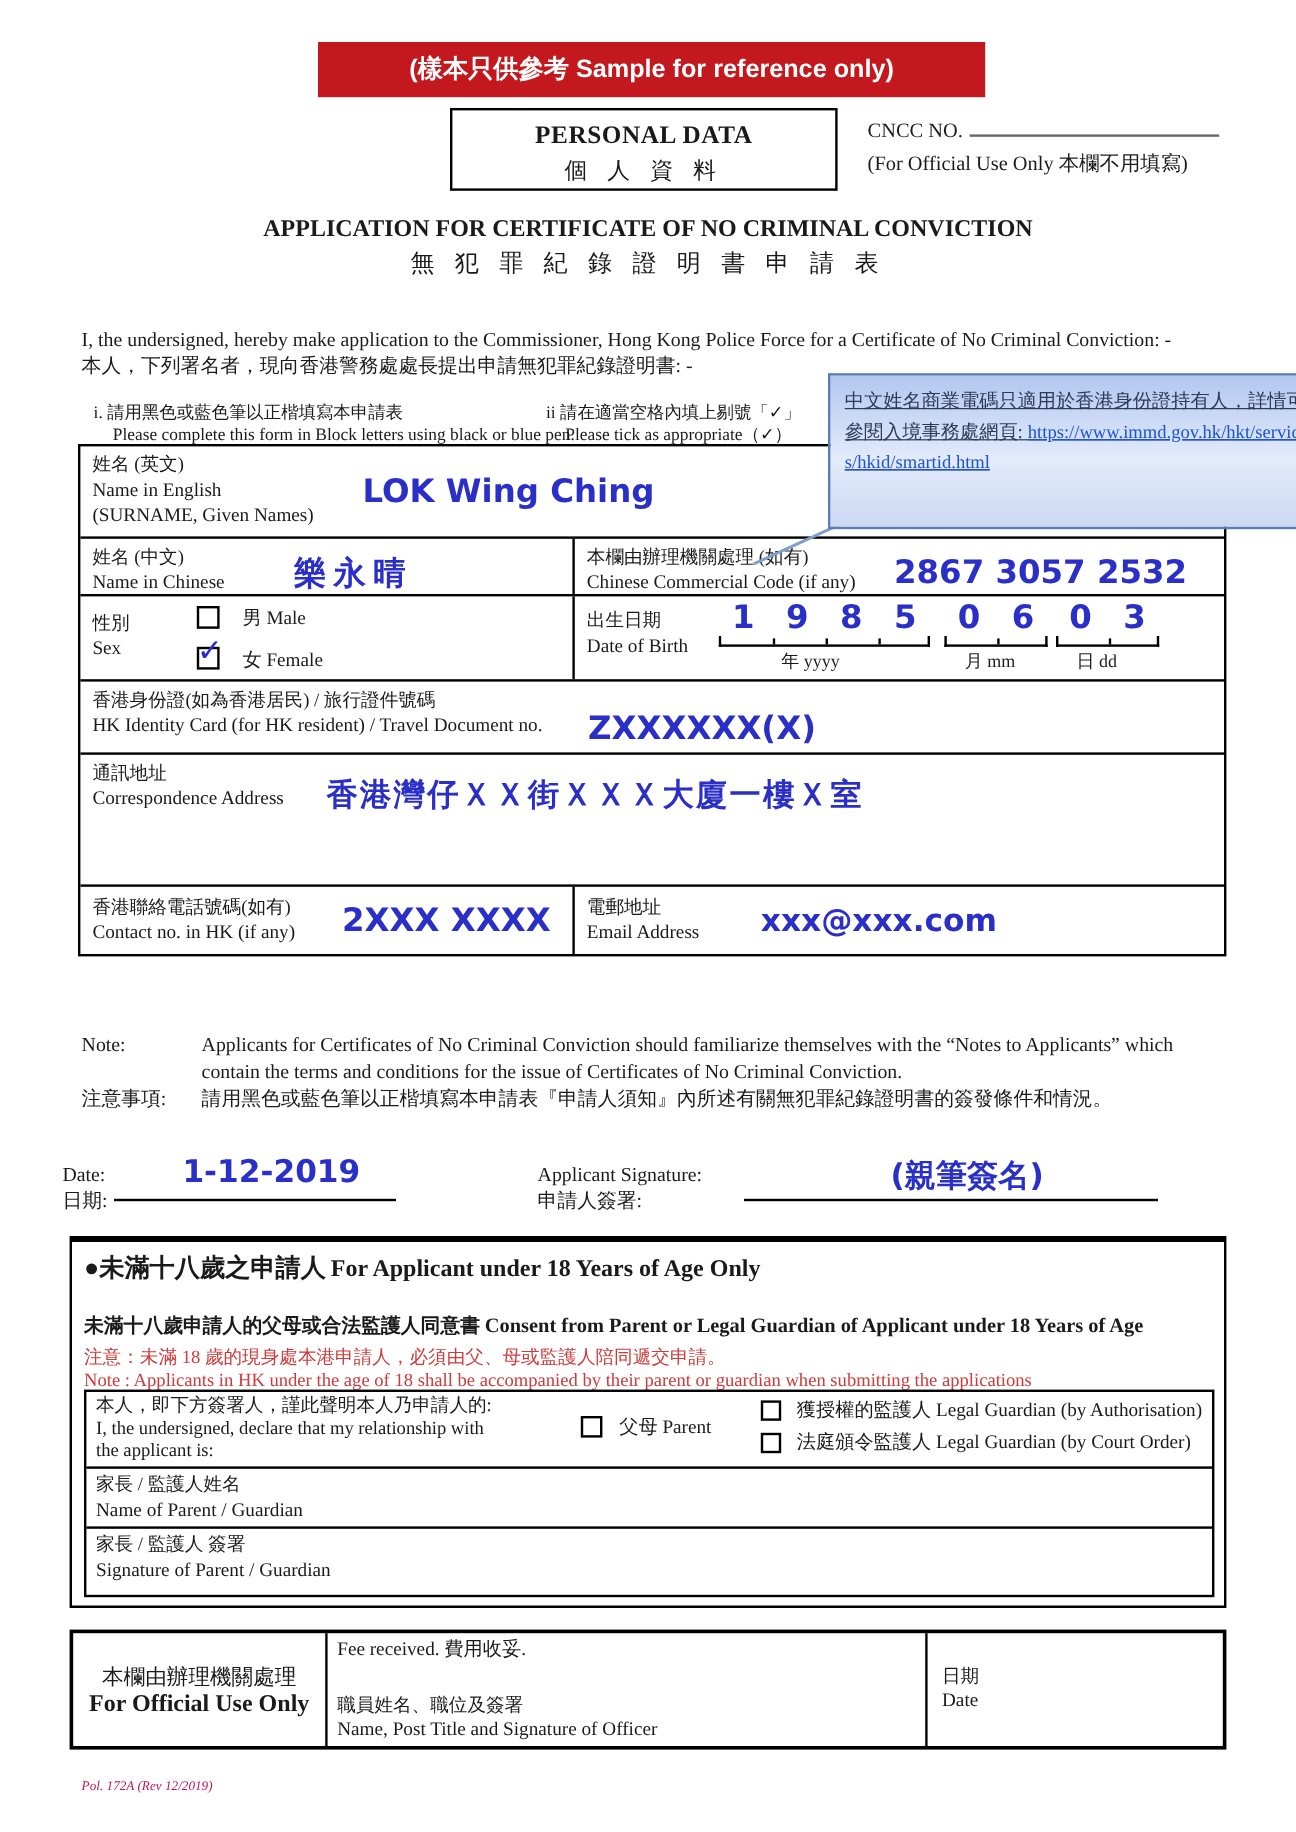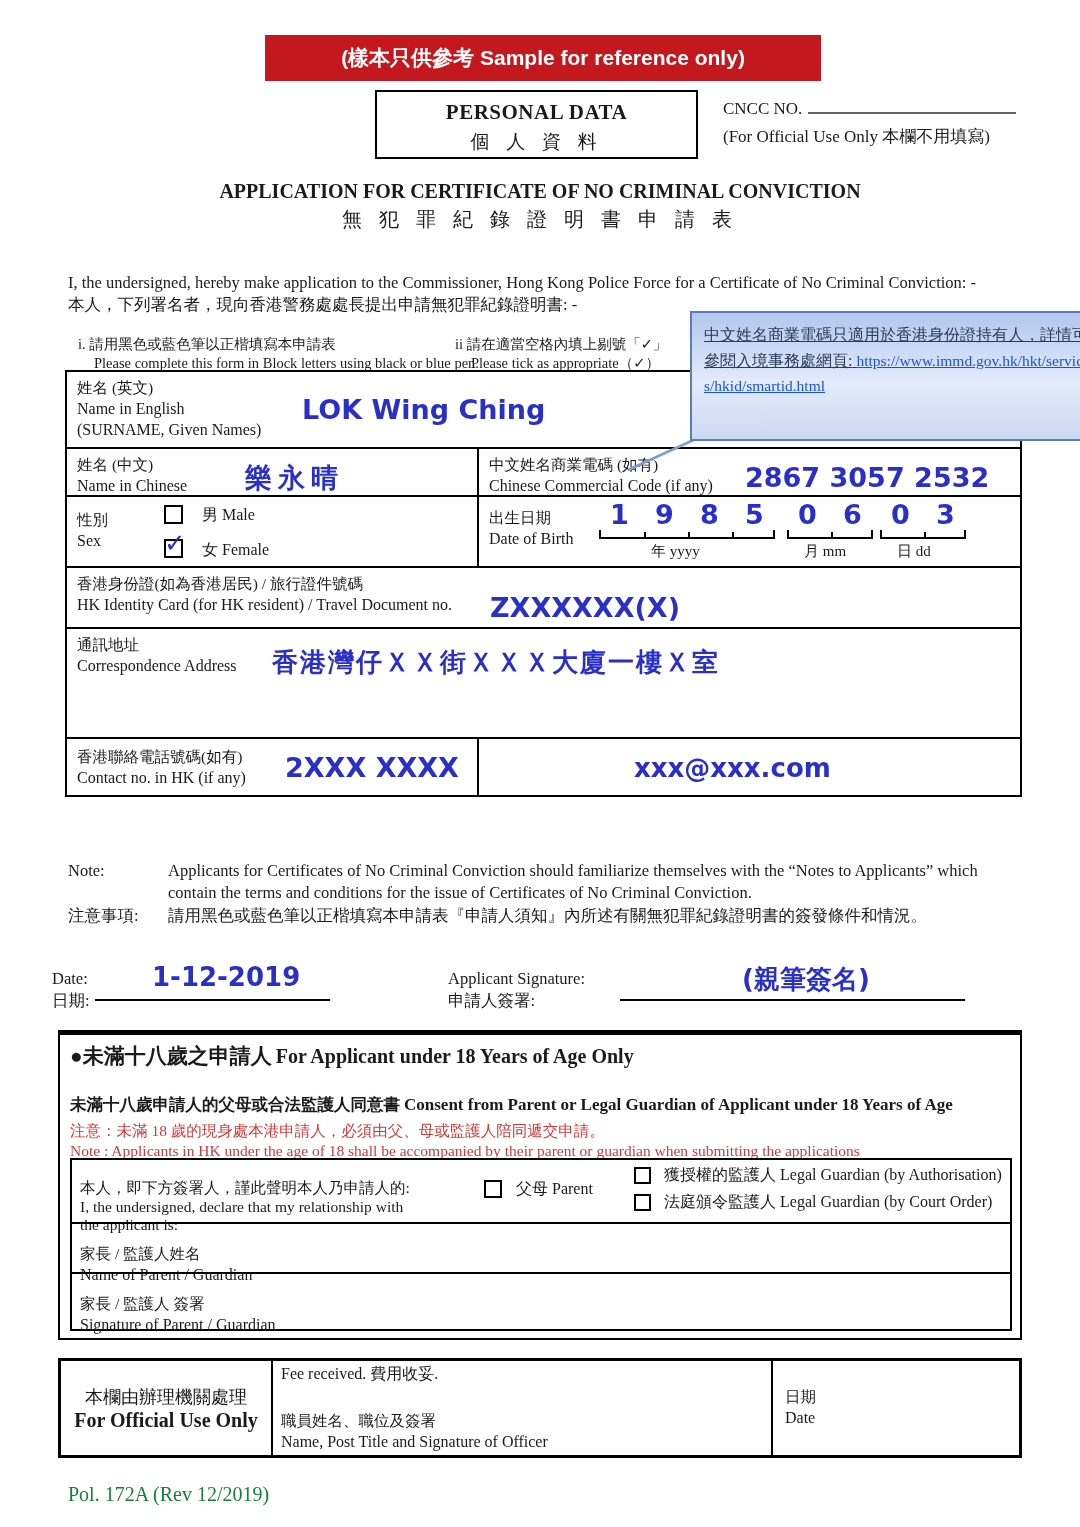--- a/index.html
+++ b/index.html
@@ -89,34 +89,34 @@
   .u18-header { position:absolute; left:10px; top:7px; font-weight:bold; }
   .u18-header .h-zh { font-size:21px; }
   .u18-header .h-en { font-size:20px; }
   .consent { position:absolute; left:10px; top:59px; font-weight:bold; }
   .consent .c-zh { font-size:16.5px; }
   .consent .c-en { font-size:17px; }
   .redline { position:absolute; left:10px; color:var(--note_red); font-size:15.5px; }
   .inner { position:absolute; left:10px; top:123px; width:942px; border:2px solid #000; }
   .irow { position:relative; display:flex; }
   .irow + .irow { border-top:2px solid #000;flex-direction:column; }
-  .icell { position:relative; flex:1 1 auto; padding:19px 8px; }
+  .icell { position:relative; flex:1 1 auto; padding:3px 8px; }
   .icell + .icell { border-left:2px solid #000; }
   .icell div { line-height:21px; }
   .rel-lines div { line-height:18.5px; font-size:15.5px; }
 
   
   .official { left:58px; top:1358px; width:964px; height:100px; border:3px solid #000; display:flex; }
   .ocol { position:relative; }
   .ocol + .ocol { border-left:2px solid #000; }
   .ocol1 { flex:0 0 210px; display:flex; flex-direction:column; justify-content:center; align-items:center; }
   .ocol2 { flex:0 0 500px; }
   .ocol3 { flex:1 1 auto; }
 
-  .footer { left:68px; top:1483px; font-size:20px; color:#15803d; }
+  .footer { left:68px; top:1483px; font-size:11px; color:#be185d;font-style:italic; }
 </style>
 </head>
 <body>
 
 <div class="page">
 
   <div class="abs banner">(樣本只供參考 Sample for reference only)</div>
 
   <div class="abs pd-box">
     <div class="pd-en">PERSONAL DATA</div>
@@ -171,21 +171,21 @@
     <div class="row" style="height:48px;">
       <div class="cell fixed">
         <div class="lbl">
           <div class="zh">姓名  (中文)</div>
           <div class="en">Name in Chinese</div>
         </div>
         <div class="abs fill" style="left:178px; top:11px; font-size:27px; letter-spacing:6px;">樂永晴</div>
       </div>
       <div class="cell">
         <div class="lbl">
-          <div class="zh">中文姓名商業電碼  (如有)</div>
+          <div class="zh">本欄由辦理機關處理  (如有)</div>
           <div class="en">Chinese Commercial Code (if any)</div>
         </div>
         <div class="abs fill" style="left:266px; top:13px; font-size:27px;">2867 3057 2532</div>
       </div>
     </div>
 
     <div class="row" style="height:71px;">
       <div class="cell fixed">
         <div class="lbl" style="padding-top:12px;">
           <div class="zh">性別</div>
@@ -251,20 +251,24 @@
 
     <div class="row" style="height:58px;">
       <div class="cell fixed">
         <div class="lbl" style="padding-top:7px;">
           <div class="zh">香港聯絡電話號碼(如有)</div>
           <div class="en">Contact no. in HK (if any)</div>
         </div>
         <div class="abs fill" style="left:218px; top:13px; font-size:27px;">2XXX XXXX</div>
       </div>
       <div class="cell">
+        <div class="lbl" style="padding-top:7px;">
+          <div class="zh">電郵地址</div>
+          <div class="en">Email Address</div>
+        </div>
         <div class="abs fill" style="left:155px; top:14px; font-size:26px;">xxx@xxx.com</div>
       </div>
     </div>
   </div>
 
   <div class="abs note">
     <div class="note-grid">
       <div class="note-label">Note:</div>
       <div class="note-text">Applicants for Certificates of No Criminal Conviction should familiarize themselves with the “Notes to Applicants” which contain the terms and conditions for the issue of Certificates of No Criminal Conviction.</div>
     </div>

